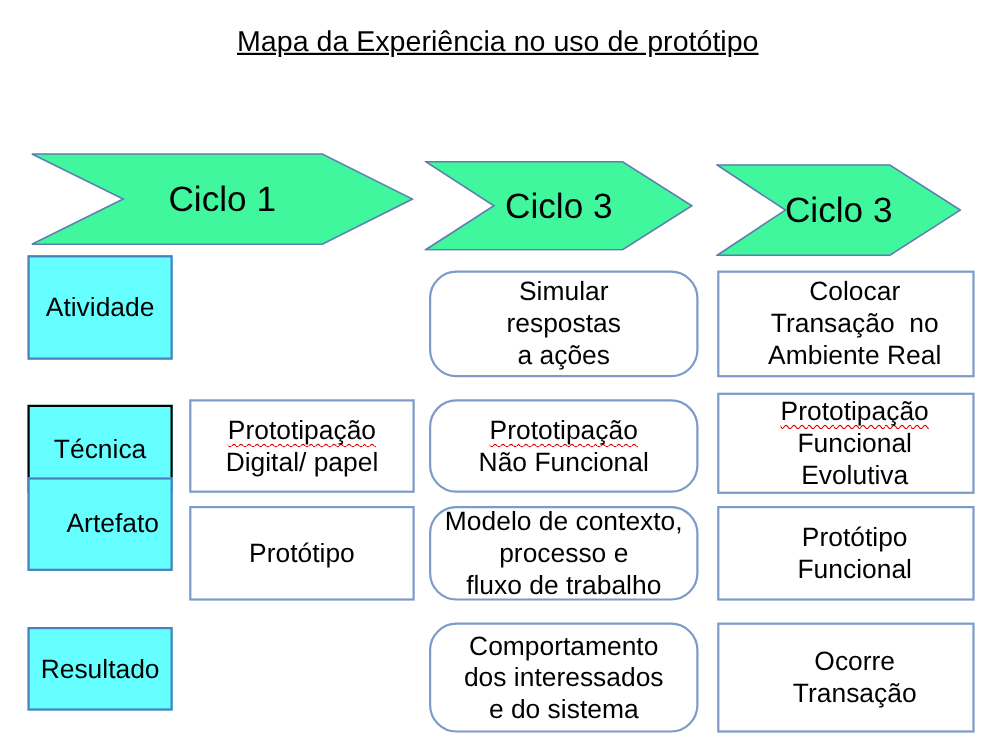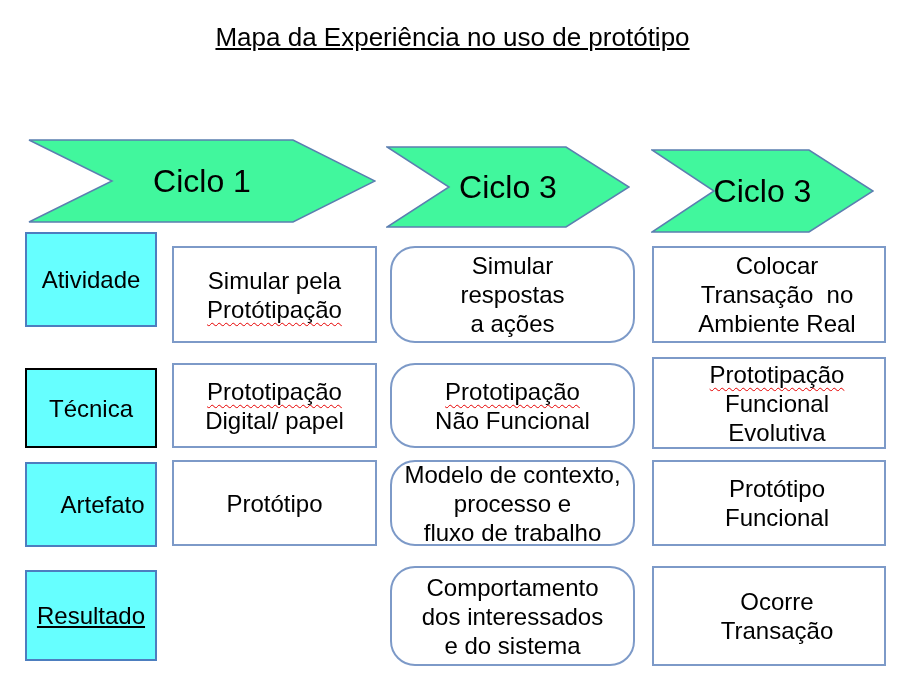--- a/index.html
+++ b/index.html
@@ -32,22 +32,22 @@
   .col-label{left:25px;width:132px;}
   .col1{left:172px;width:205px;}
   .col2{left:390px;width:245px;border-radius:25px;}
   .col3{left:652px;width:234px;padding-left:16px;}
   .r1{top:246px;height:97px;}
   .r2{top:363px;height:85px;}
   .r3{top:460px;height:86px;}
   .r4{top:566px;height:100px;}
   .lbl-r1{top:232px;height:95px;}
   .lbl-r2{top:368px;height:80px;}
-  .lbl-r3{top:462px;height:85px;padding-left:23px;}
-  .lbl-r4{top:570px;height:91px;text-decoration:underline;}
+  .lbl-r3{top:434px;height:85px;padding-left:23px;}
+  .lbl-r4{top:570px;height:76px;}
   .cell-r2c3{top:357px;height:92px;}
 </style>
 </head>
 <body>
 
 <div class="page">
 
   <h1 class="title">Mapa da Experiência no uso de protótipo</h1>
 
   <div class="arrow arrow1">
@@ -77,24 +77,20 @@
   <div class="box lbl black-border col-label lbl-r2">
     <span>Técnica</span>
   </div>
   <div class="box lbl col-label lbl-r3">
     <span>Artefato</span>
   </div>
   <div class="box lbl col-label lbl-r4">
     <span>Resultado</span>
   </div>
 
-  <div class="box cell col1 r1">
-    <span>Simular pela</span>
-    <span class="sq">Protótipação</span>
-  </div>
   <div class="box cell col2 r1">
     <span>Simular</span>
     <span>respostas</span>
     <span>a ações</span>
   </div>
   <div class="box cell col3 r1">
     <span>Colocar</span>
     <span>Transação  no</span>
     <span>Ambiente Real</span>
   </div>

